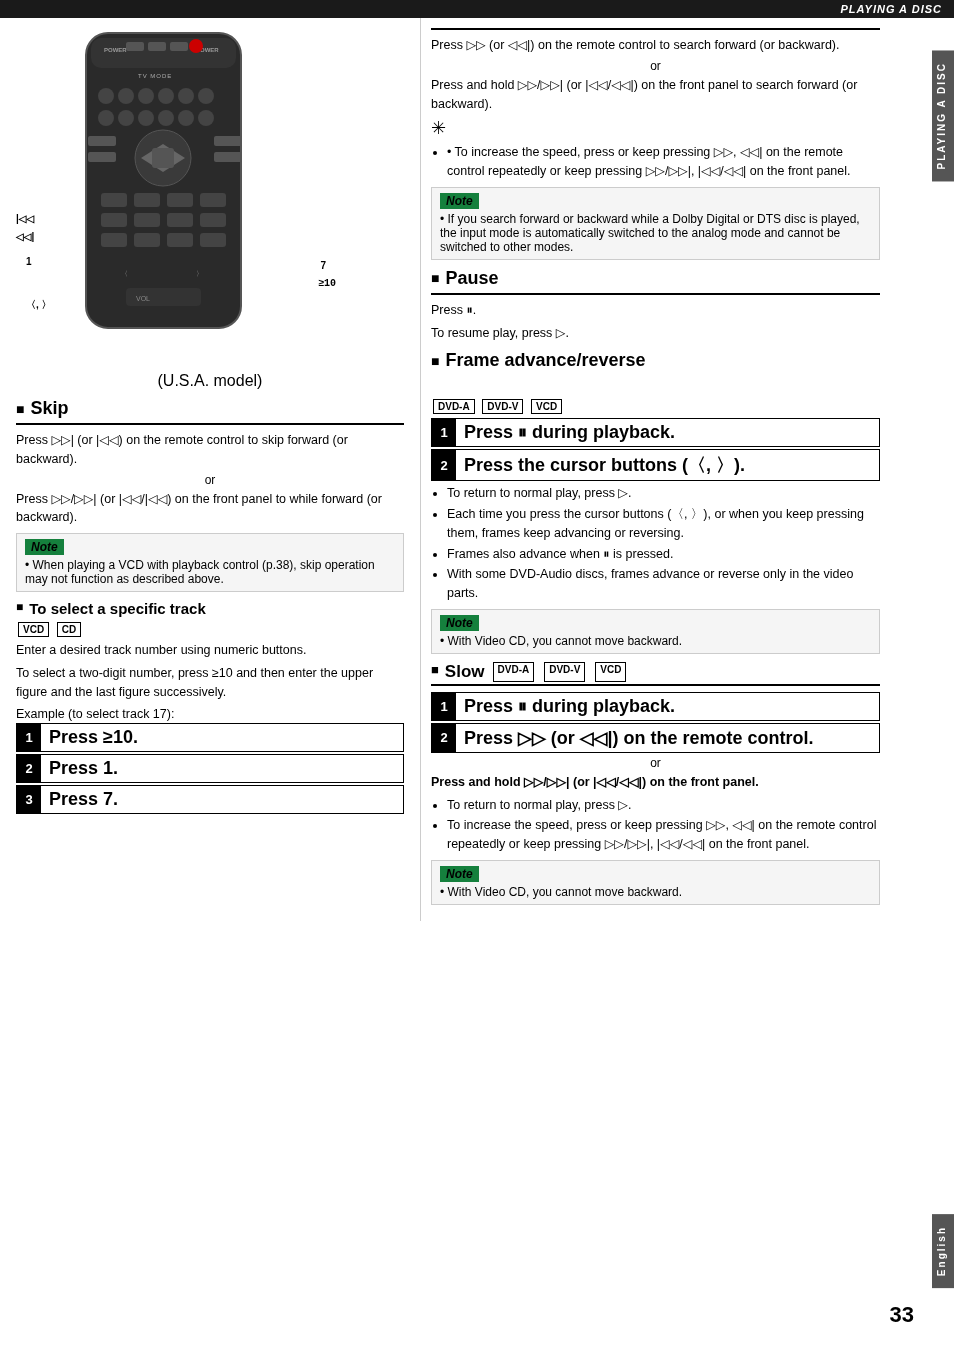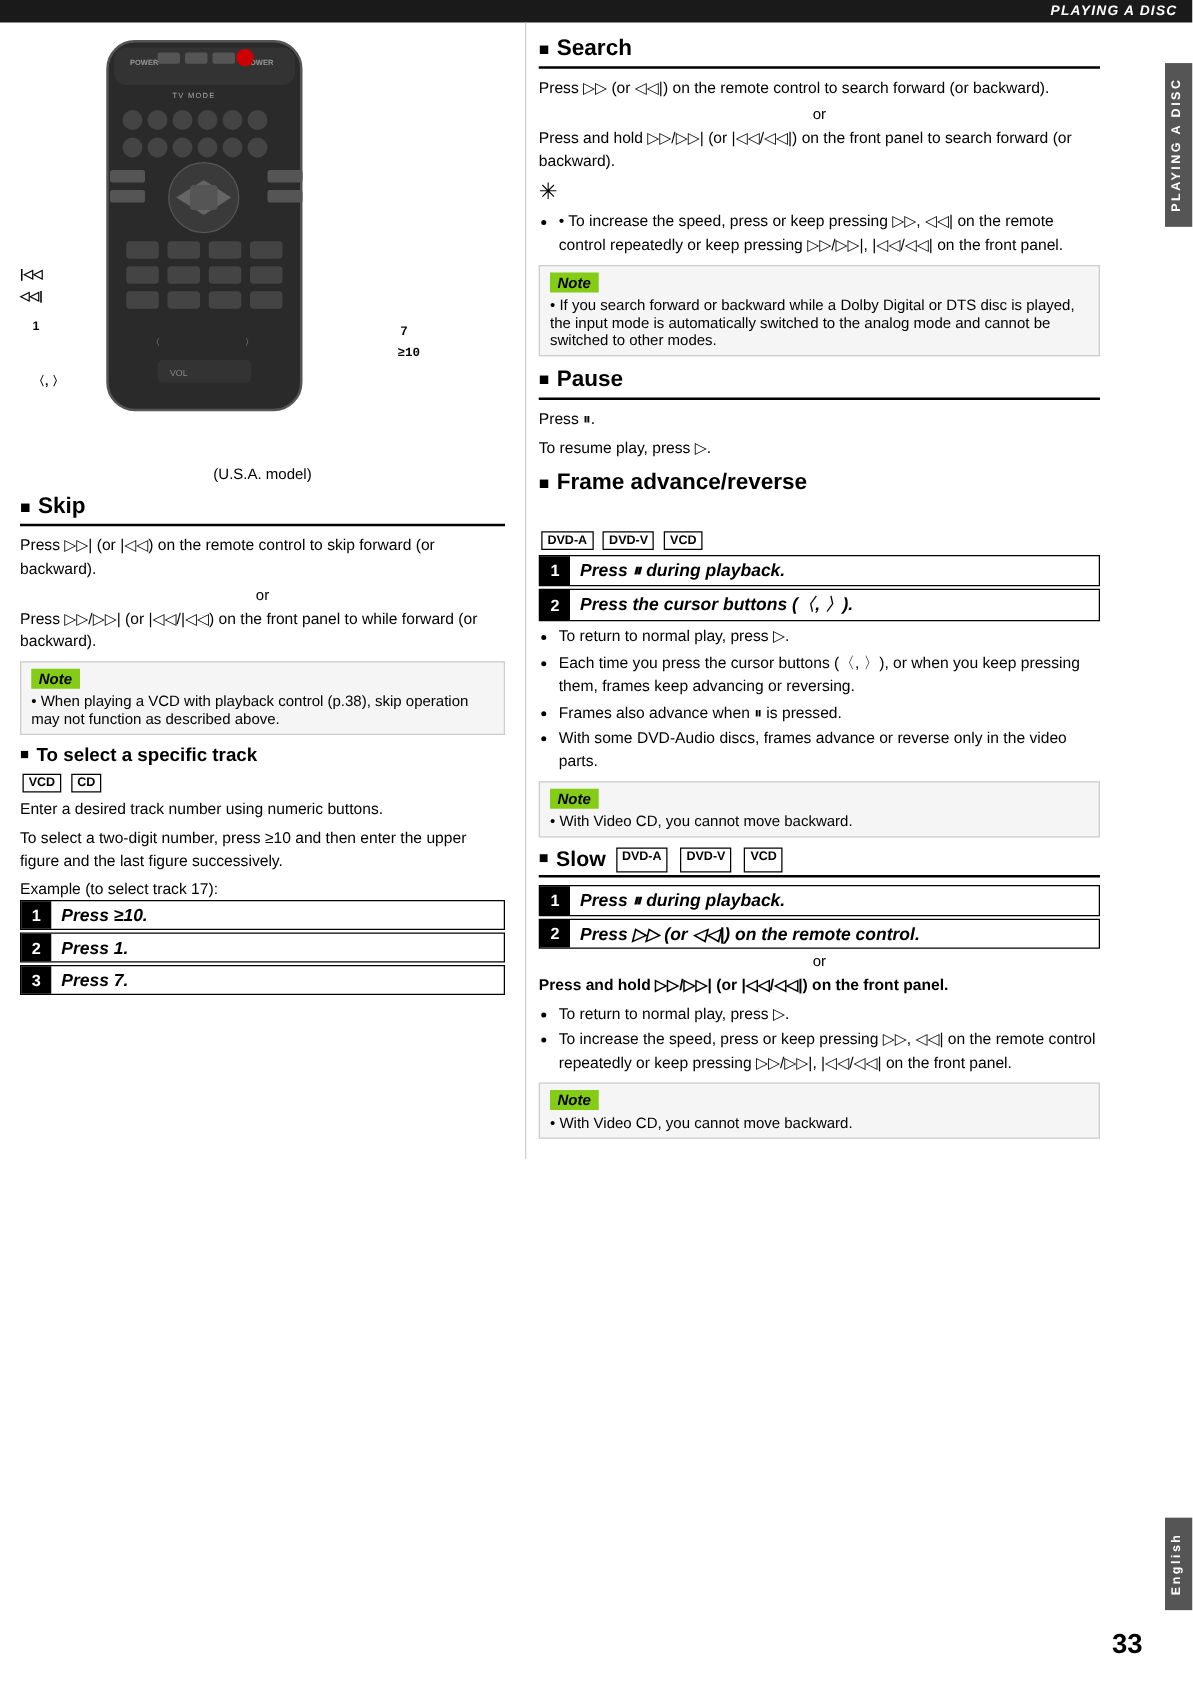--- a/index.html
+++ b/index.html
@@ -94,21 +94,21 @@
     
     .remote-container {
       text-align: center;
       margin-bottom: 8px;
       position: relative;
     }
 
     
     .caption {
       text-align: center;
-      font-size: 12px;
+      font-size: 16px;
       margin-top: 4px;
     }
 
     
     .section-heading {
       font-size: 18px;
       font-weight: bold;
       margin-bottom: 4px;
       display: flex;
       align-items: center;
@@ -136,21 +136,21 @@
       background: #f5f5f5;
       border: 1px solid #ccc;
       padding: 5px 8px;
       margin: 6px 0;
       font-size: 12px;
     }
 
     .note-title {
       font-weight: bold;
       font-style: italic;
-      background: #84cc16;
+      background: #15803d;
       display: inline-block;
       padding: 1px 6px;
       font-size: 12px;
       margin-bottom: 3px;
     }
 
     
     .sub-section-heading {
       font-size: 15px;
       font-weight: bold;
@@ -191,25 +191,24 @@
       padding: 3px 7px;
       display: flex;
       align-items: center;
       min-width: 24px;
       justify-content: center;
     }
 
     .step-content {
       padding: 3px 8px;
       font-weight: bold;
-      font-size: 14px;
+      font-size: 18px;
       flex: 1;
       display: flex;
       align-items: center;
-      font-style: italic;
     }
 
     
     .example-label {
       font-weight: normal;
       font-size: 12.5px;
       margin: 6px 0 2px 0;
     }
 
     
@@ -407,23 +406,20 @@
           <span>Press 7.</span>
         </div>
       </div>
     </div>
 
   </div>
 
   <div class="right-col">
 
     <div>
-      <div class="section-heading">
-        <span>Search</span>
-      </div>
       <hr class="section-hr">
       <p class="body-text">Press ▷▷ (or ◁◁|) on the remote control to search forward (or backward).</p>
       <div class="or-divider">or</div>
       <p class="body-text">Press and hold ▷▷/▷▷| (or |◁◁/◁◁|) on the front panel to search forward (or backward).</p>
       <div style="font-size:18px; margin:4px 0;">✳</div>
       <ul class="bullet-list">
         <li>• To increase the speed, press or keep pressing ▷▷, ◁◁| on the remote control repeatedly or keep pressing ▷▷/▷▷|, |◁◁/◁◁| on the front panel.</li>
       </ul>
 
       <div class="note-box">

